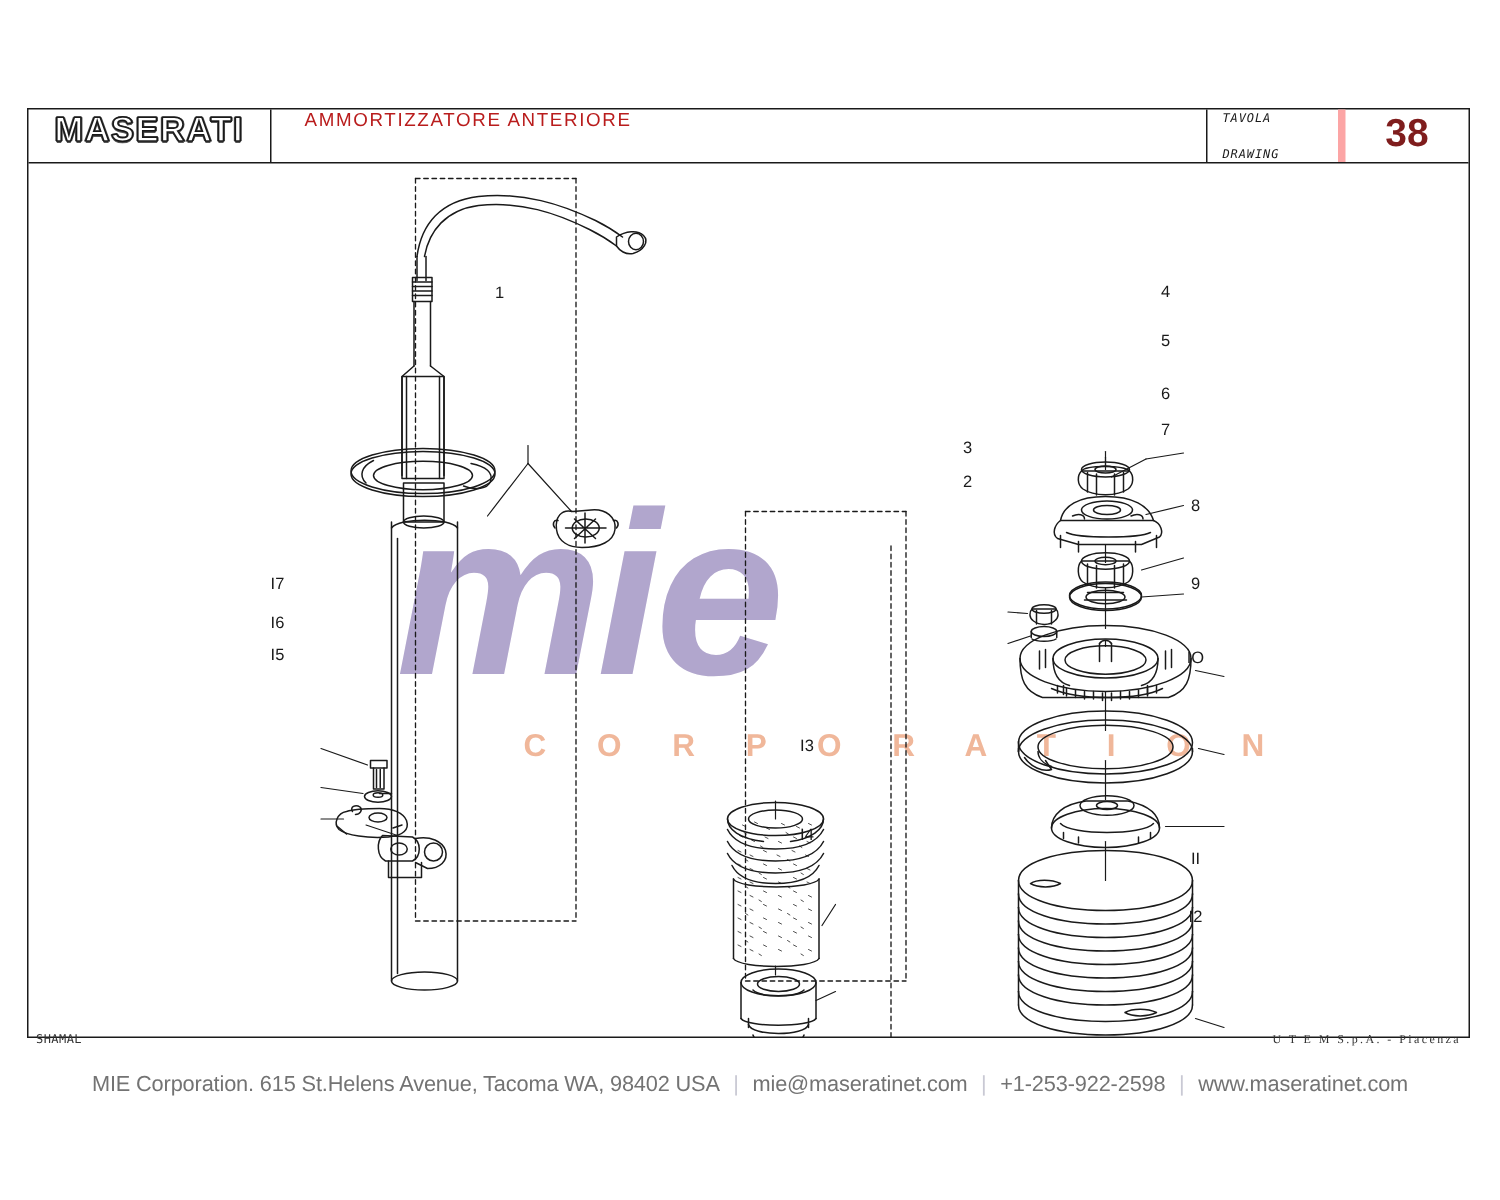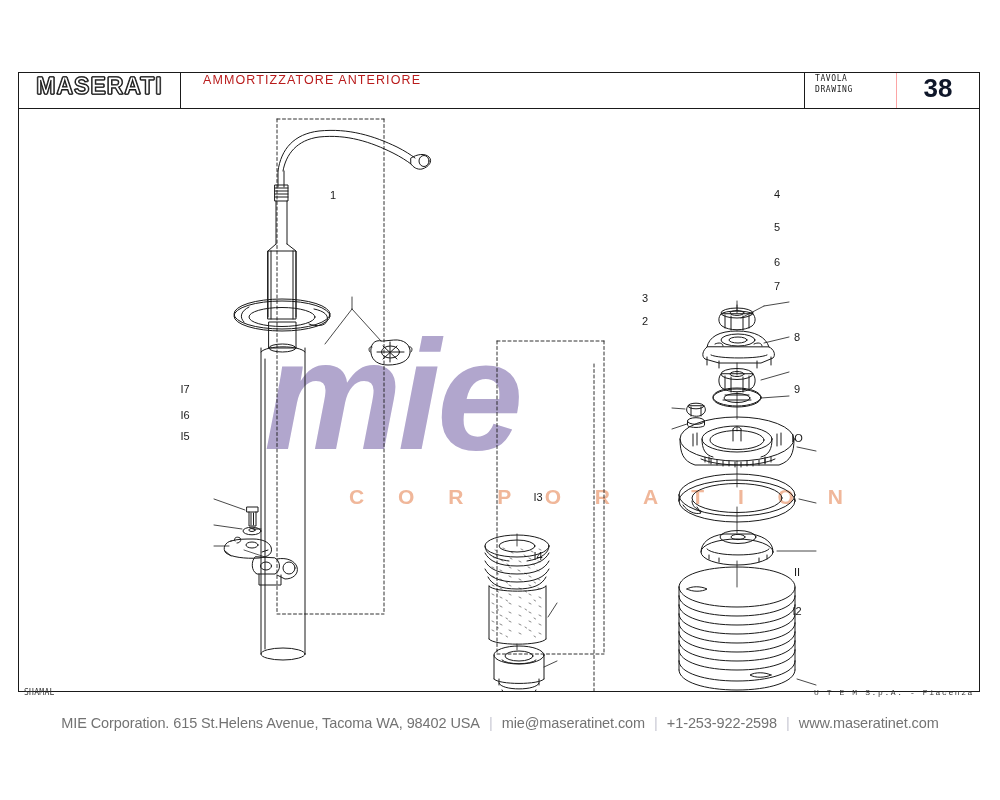--- a/index.html
+++ b/index.html
@@ -57,25 +57,26 @@
     border-right: 1px solid #1a1a1a;
     padding-left: 22px;
   }
   #tb-en {
     flex: 1.02;
     border-right: 1px solid #1a1a1a;
     padding-left: 22px;
   }
   #tb-tavola {
     width: 92px;
-    border-right: 1px solid #fca5a5;
+    border-right: 5px solid #fca5a5;
     flex-direction: column;
-    justify-content: flex-start;
+    justify-content: space-between;
     align-items: flex-start;
     padding-left: 10px;
+    font-style: italic;
   }
   #tb-num {
     width: 82px;
     justify-content: center;
   }
 
   .maserati-logo {
     font-family: "Liberation Sans", sans-serif;
     font-size: 23px;
     font-weight: bold;
@@ -96,21 +97,21 @@
   .tavola-line {
     font-family: "DejaVu Sans Mono", monospace;
     font-size: 8px;
     letter-spacing: 0.6px;
     color: #1a1a1a;
     line-height: 11px;
   }
   .drawing-number {
     font-size: 26px;
     font-weight: bold;
-    color: #0f172a;
+    color: #7f1d1d;
     letter-spacing: 0px;
   }
 
   
   #canvas {
     position: absolute;
     left: 0;
     top: 36px;
     width: 100%;
     height: 583px;
@@ -135,21 +136,21 @@
     box-sizing: border-box;
     padding: 0 6px;
   }
   #shamal {
     font-family: "DejaVu Sans Mono", monospace;
     font-size: 8px;
     letter-spacing: 0.3px;
     color: #333;
   }
   #utem {
-    font-family: Liberation Mono, monospace;
+    font-family: Liberation Serif, serif;
     font-size: 8px;
     letter-spacing: 1.6px;
     color: #333;
   }
 
   
   #contactbar {
     position: absolute;
     left: 0;
     top: 710px;

